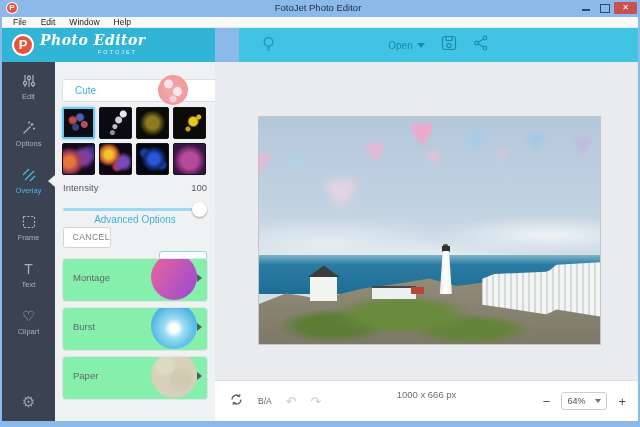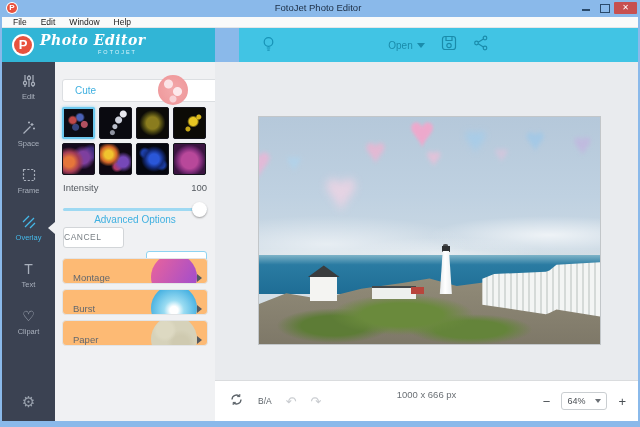--- a/index.html
+++ b/index.html
@@ -70,26 +70,26 @@
   .t6 { background:radial-gradient(circle at 28% 35%, #f0c32e 0 4px, #d06428 8px, transparent 12px), radial-gradient(circle at 75% 60%, #7648b8 0 5px, transparent 10px), radial-gradient(circle at 55% 75%, #b03a6a 0 3px, transparent 6px), #0e0812; }
   .t7 { background:radial-gradient(circle at 55% 50%, #2a57d8 0 5px, #132a78 9px, transparent 13px), radial-gradient(circle at 25% 30%, #1c3fa8 0 3px, transparent 6px), radial-gradient(circle at 80% 70%, #1c3fa8 0 3px, transparent 6px), #05070f; }
   .t8 { background:radial-gradient(circle at 50% 55%, #b8489a 0 8px, #7c2c78 12px, #3a1440 16px), #180a1e; }
 
   .intensity-row { position:absolute; left:8px; right:8px; top:120px; display:flex; justify-content:space-between; font-size:9.5px; color:#555a60; }
   .slider { position:absolute; left:8px; right:8px; top:140px; height:14px; cursor:pointer; }
   .slider .track { position:absolute; left:0; right:0; top:6px; height:3px; border-radius:2px; background:#9ed9f2; }
   .slider .knob { position:absolute; right:0; top:0; width:15px; height:15px; border-radius:50%; background:#fff; box-shadow:0 1px 2px rgba(0,0,0,.35); }
   .advanced-link { position:absolute; left:0; right:0; top:152px; text-align:center; font-size:10px; color:#3fb0e0; cursor:pointer; }
   .btn-row { position:absolute; left:8px; right:8px; top:165px; display:flex; justify-content:space-between; }
-  .p-btn { width:61px; height:21px; background:#fff; border-radius:3px; font-size:8.5px; letter-spacing:.5px; text-align:left; line-height:19px; cursor:pointer; }
+  .p-btn { width:48px; height:21px; background:#fff; border-radius:3px; font-size:8.5px; letter-spacing:.5px; text-align:right; line-height:19px; cursor:pointer; }
   .btn-cancel { border:1px solid #d2d5d8; color:#7a8086; }
   .btn-apply { border:1px solid #8ed4f2; color:#3fb0e0;margin-top:24px; }
 
   .cat-list { position:absolute; left:7px; right:7px; top:196px; }
-  .cat-item { position:relative; height:26px; margin-bottom:5px; background:#fdba74; border:1px solid #e2e4e6; border-radius:4px; overflow:hidden; cursor:pointer; }
+  .cat-item { position:relative; height:44px; margin-bottom:5px; background:#86efac; border:1px solid #e2e4e6; border-radius:4px; overflow:hidden; cursor:pointer; }
   .cat-name { position:absolute; left:10px; top:13px; font-size:9.5px; color:#63686e; }
   .cat-circle { position:absolute; left:88px; top:-5px; width:46px; height:46px; border-radius:50%; }
   .c-montage { background:linear-gradient(120deg, #e060a2 15%, #a44ecb 85%); }
   .c-space { background:radial-gradient(circle at 60% 35%, #2a50d8 0 4px, transparent 7px), radial-gradient(circle at 35% 55%, #2e58e0 0 3px, transparent 6px), radial-gradient(circle at 70% 70%, #2followed 0 0, transparent 0), linear-gradient(135deg, #0a1c78, #102cb0); }
   .c-burst { background:radial-gradient(circle at 50% 55%, #ffffff 0 4px, #9adcf2 10px, #49b2e2 24px); }
   .c-paper { background:radial-gradient(circle at 30% 30%, #ddd9c2 0 8px, transparent 12px), radial-gradient(circle at 65% 60%, #cfcab0 0 8px, transparent 14px), #d6d2ba; }
   .cat-arrow { position:absolute; right:5px; top:15px; width:0; height:0; border-top:4px solid transparent; border-bottom:4px solid transparent; border-left:5px solid #555a60; }
 
   
   .canvas { position:absolute; top:62px; left:215px; right:2px; bottom:33px; background:#e9ebee; }
@@ -210,33 +210,33 @@
           <circle cx="8" cy="5" r="1.6" fill="#3b4252"></circle>
           <circle cx="12" cy="11" r="1.6" fill="#3b4252"></circle>
       </svg>
       <span class="tab-label">Edit</span>
     </div>
     <div class="side-tab">
       <svg width="16" height="16" viewBox="0 0 16 16" fill="none" stroke="currentColor" stroke-width="1.2">
         <path d="M2.5 13.5L9.5 6.5"></path>
           <path d="M11 3v3M9.5 4.5h3M13 7.5v2M12 8.5h2M8 1.5v2M7 2.5h2"></path>
       </svg>
-      <span class="tab-label">Space</span>
-    </div>
-    <div class="side-tab">
-      <svg width="16" height="16" viewBox="0 0 16 16" fill="none" stroke="currentColor" stroke-width="1.2" stroke-dasharray="2.2 1.6">
-        <rect x="2.5" y="2.5" width="11" height="11"></rect>
-      </svg>
-      <span class="tab-label">Frame</span>
+      <span class="tab-label">Options</span>
     </div>
     <div class="side-tab active">
       <svg width="16" height="16" viewBox="0 0 16 16" fill="none" stroke="currentColor" stroke-width="1.3">
         <path d="M2 8l6-6M4 13l9-9M9 14l5-5"></path>
       </svg>
       <span class="tab-label">Overlay</span>
+    </div>
+    <div class="side-tab">
+      <svg width="16" height="16" viewBox="0 0 16 16" fill="none" stroke="currentColor" stroke-width="1.2" stroke-dasharray="2.2 1.6">
+        <rect x="2.5" y="2.5" width="11" height="11"></rect>
+      </svg>
+      <span class="tab-label">Frame</span>
     </div>
     <div class="side-tab">
       <span class="glyph-icon">T</span>
       <span class="tab-label">Text</span>
     </div>
     <div class="side-tab">
       <span class="glyph-icon">♡</span>
       <span class="tab-label">Clipart</span>
     </div>
     <div class="gear-slot">⚙</div>

